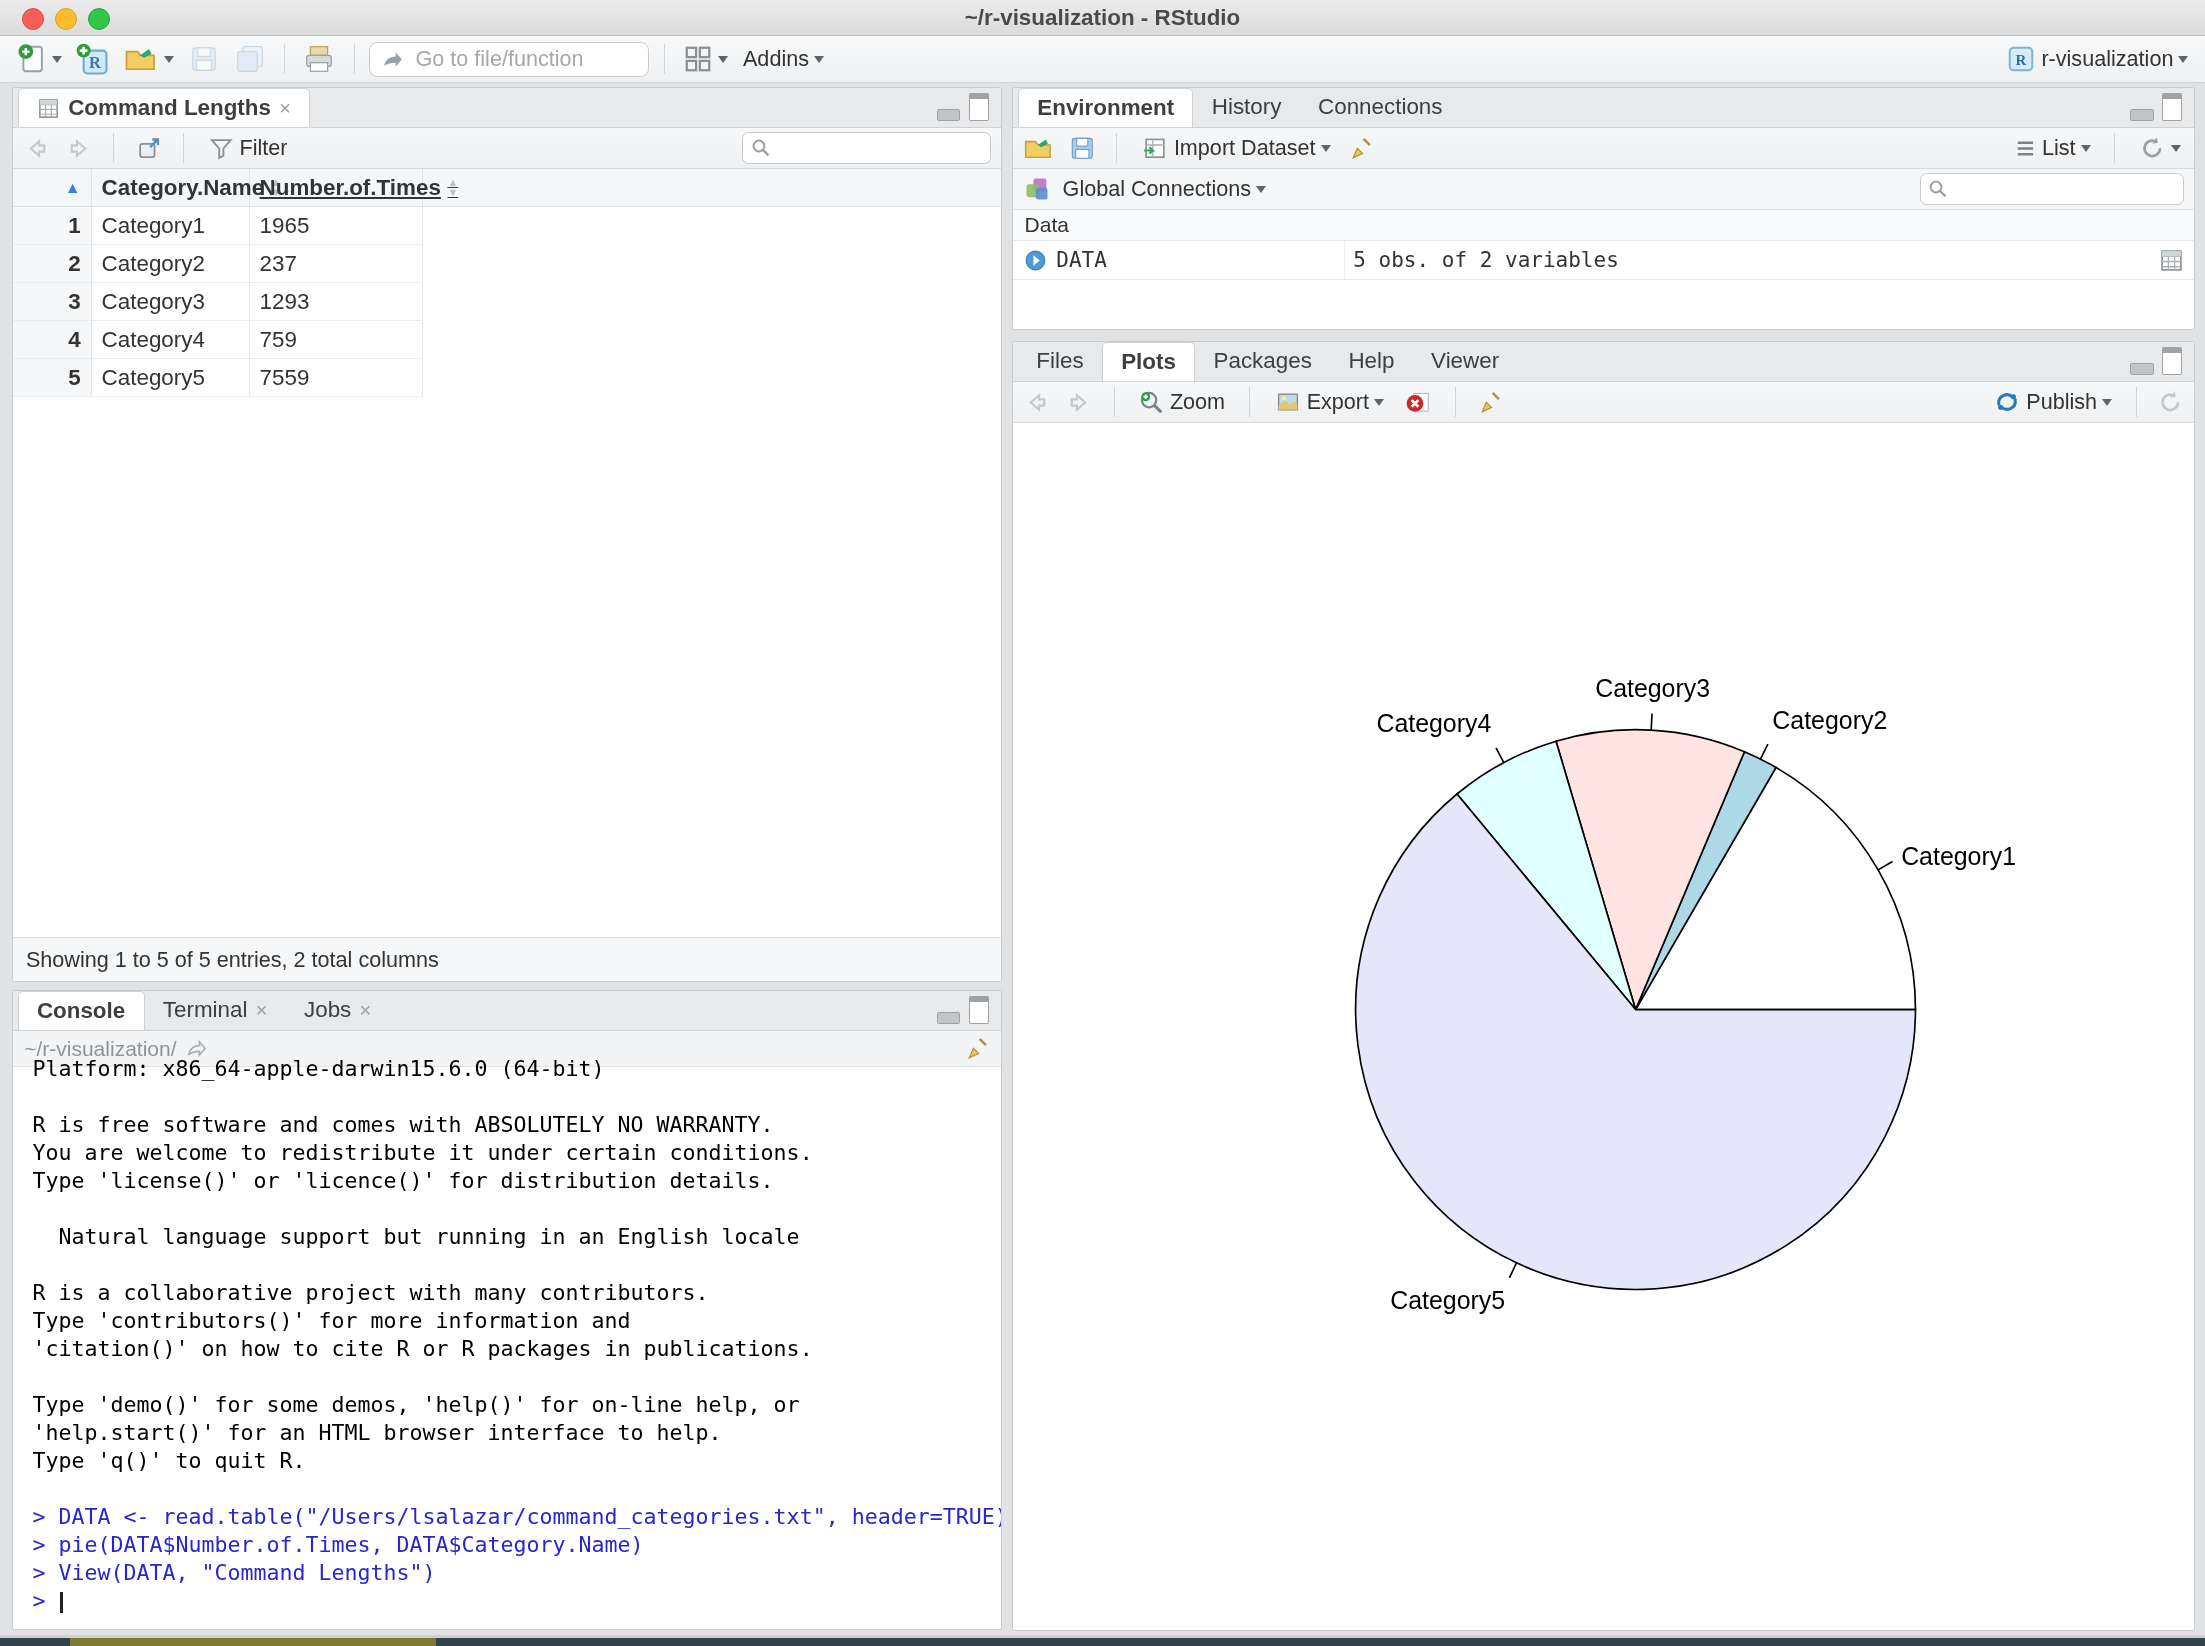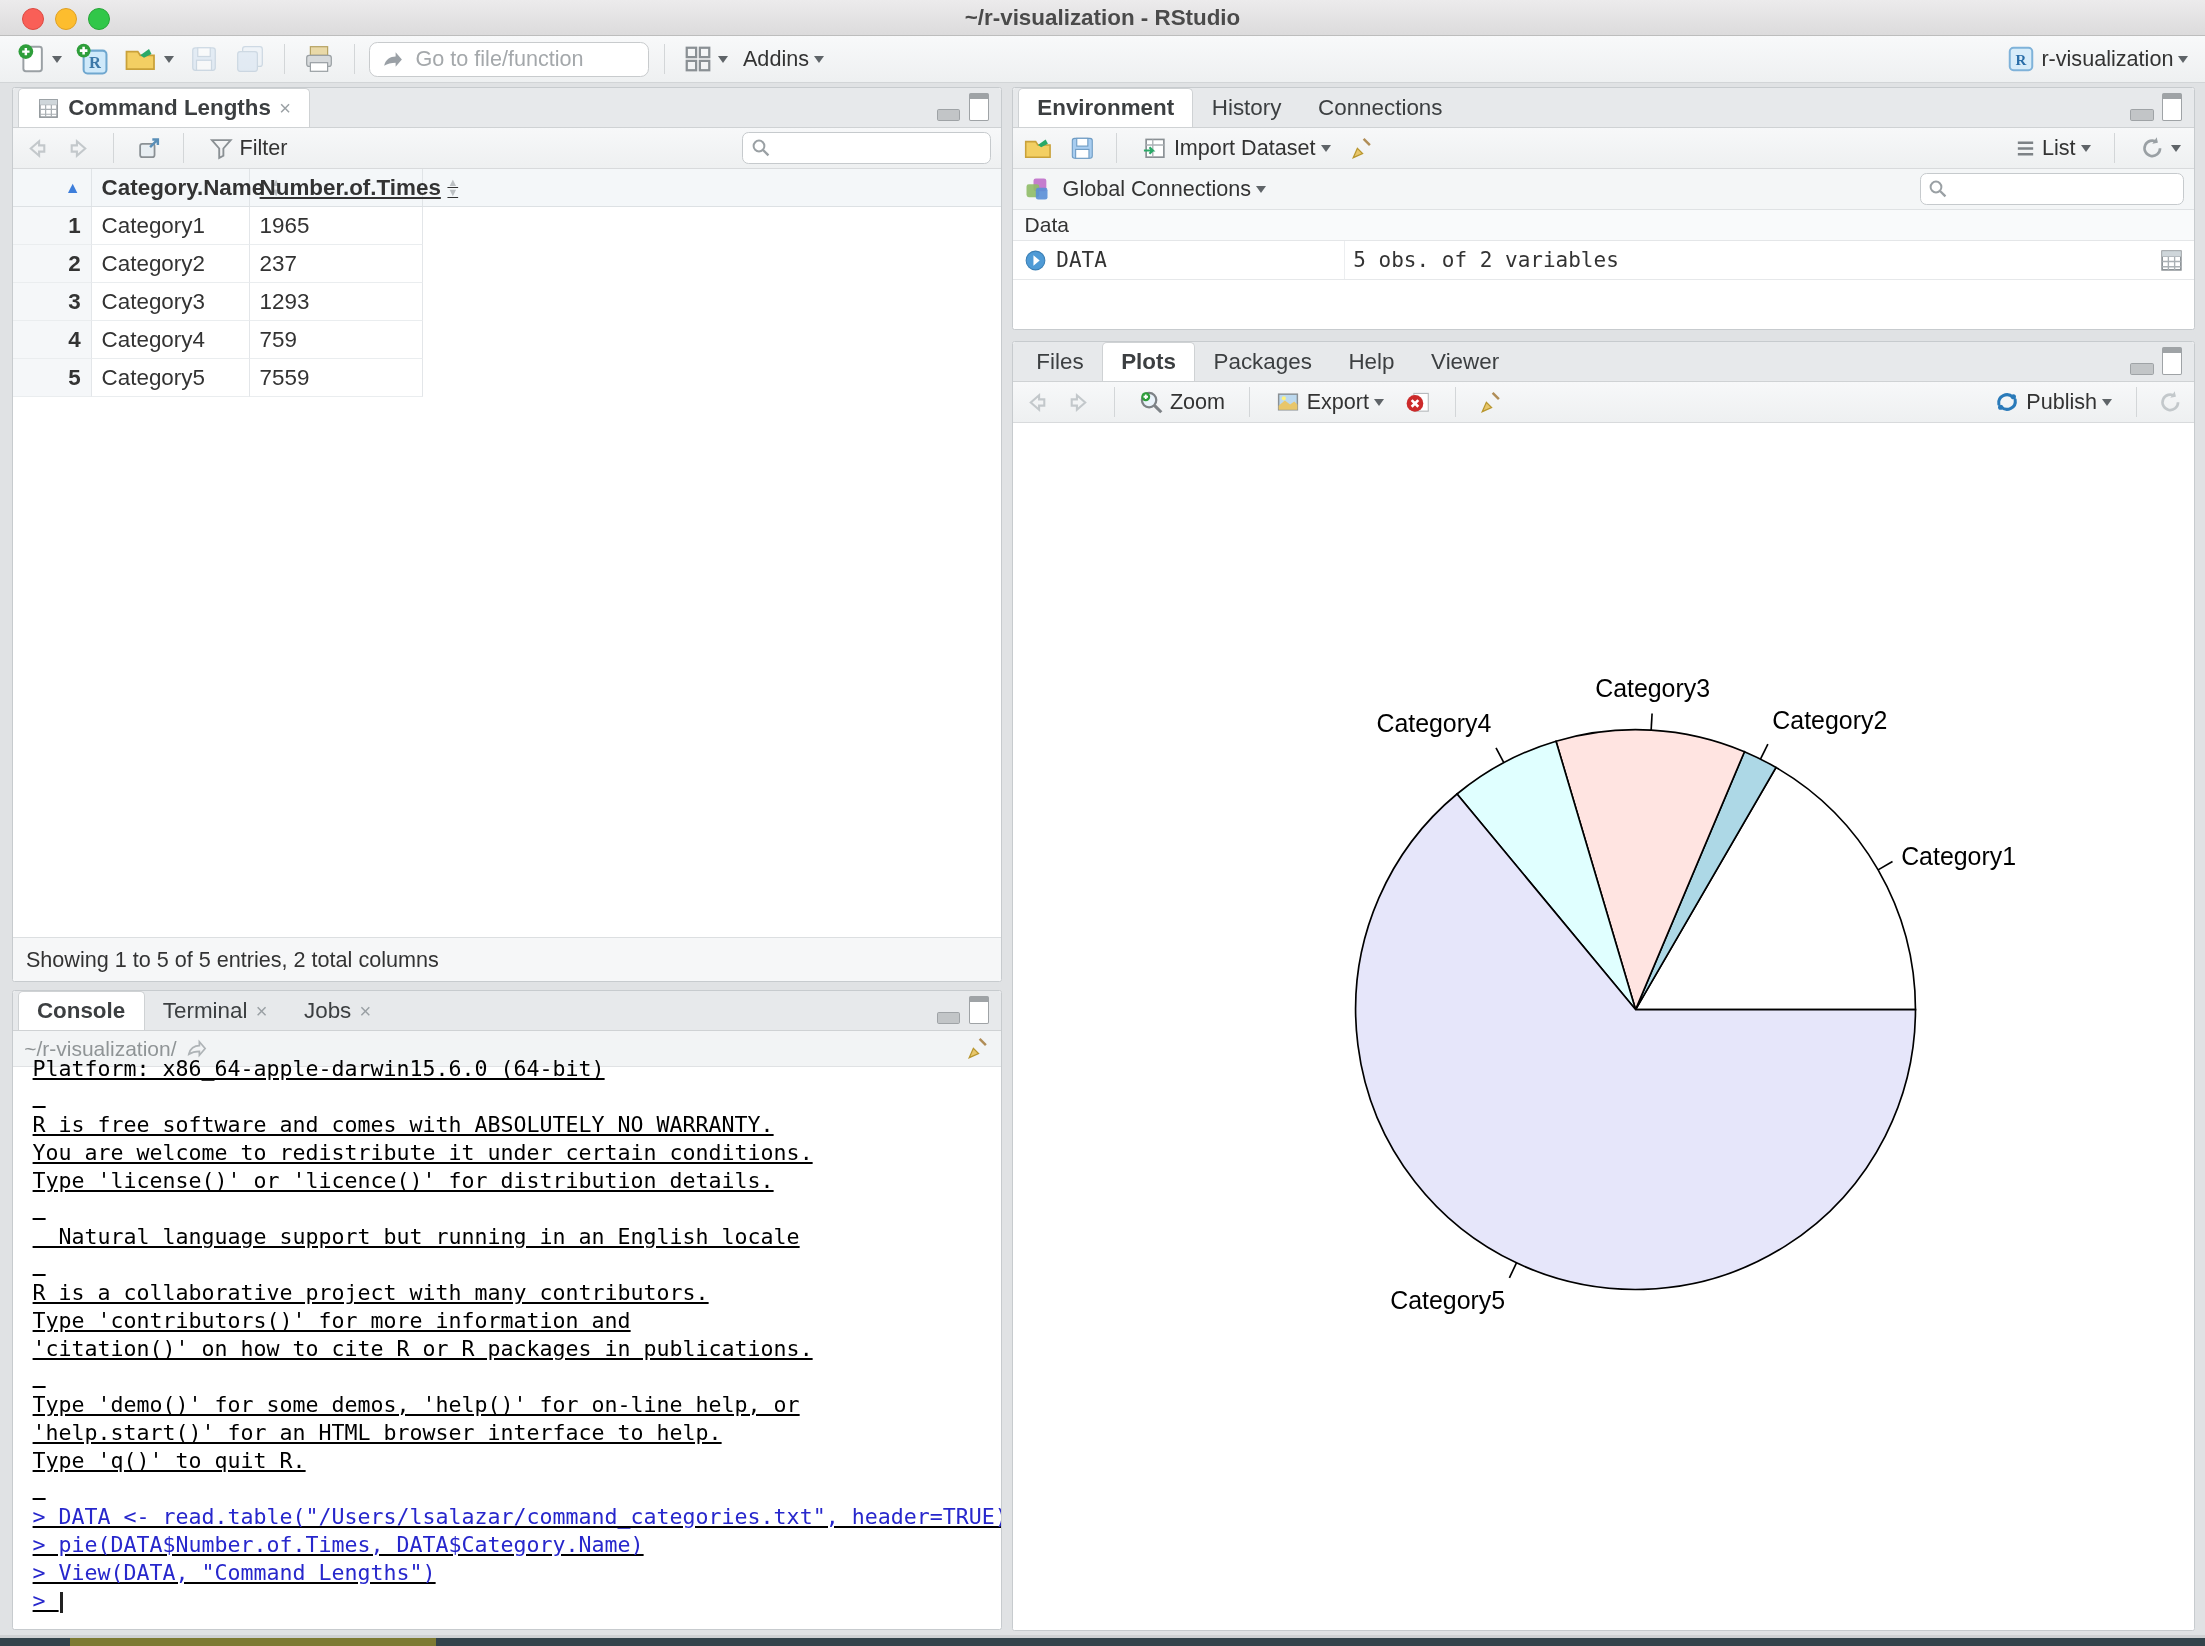--- a/index.html
+++ b/index.html
@@ -28,21 +28,21 @@
                   font-family:"Liberation Sans",sans-serif;}
   .goto-box input::placeholder{color:#a4a8ab;}
   .tlabel{font-size:21.6px;color:#333;}
   .spacer{flex:1;}
   
   .pane{position:absolute;background:#fff;border:0.8px solid #c7cbce;box-sizing:border-box;border-radius:2.5px;}
   #pane-viewer {left:11.6px;  top:87px; width:990px;height:895px;}
   #pane-console{left:11.6px;  top:990px;width:990px;height:640px;}
   #pane-env    {left:1012px;top:87px; width:1183px;height:243px;}
   #pane-plots  {left:1012px;top:341px; width:1183px;height:1290px;}
-  .tabstrip{height:39px;background:#e7e9eb;border-bottom:0.8px solid #cfd2d4;display:flex;align-items:center;
+  .tabstrip{height:39px;background:#e7e9eb;border-bottom:0.8px solid #cfd2d4;display:flex;align-items:flex-start;
             padding-left:5px;position:relative;border-radius:2.5px 2.5px 0 0;}
   .tab{height:38px;line-height:38px;padding:0 18.3px;font-size:22.4px;color:#3c3f41;display:flex;align-items:center;gap:8.3px;}
   .tab.active{background:#fff;border:0.8px solid #cfd2d4;border-bottom:none;border-radius:5px 5px 0 0;font-weight:700;}
   .tab .x{color:#9aa0a4;font-size:20px;font-weight:400;}
   .winbtns{position:absolute;right:11.6px;top:8.3px;display:flex;align-items:flex-end;gap:8.3px;height:25px;}
   .minbtn{width:21.6px;height:10.8px;background:#c2c5c7;border:1.7px solid #9fa3a6;border-radius:1.7px;}
   .maxbtn{width:18.3px;height:21.6px;background:#fff;border:1.7px solid #9fa3a6;border-top:6.6px solid #9fa3a6;border-radius:1.7px;}
   .ptoolbar{height:40px;background:linear-gradient(#f7f8f9,#eef0f1);border-bottom:0.8px solid #d8dadc;
             display:flex;align-items:center;padding:0 10px;gap:14px;}
   .ptoolbar .tlabel{font-size:21.6px;}
@@ -63,21 +63,21 @@
   .cell.num{width:79px;background:#f5f7f9;font-weight:700;justify-content:flex-end;}
   .cell.name{width:158px;}
   .cell.val{width:173px;}
   .statusbar{position:absolute;left:0;right:0;bottom:0;height:43px;background:#f6f7f8;border-top:0.8px solid #dcdfe1;
              line-height:43px;font-size:21.6px;color:#333;padding-left:13.3px;border-radius:0 0 2.5px 2.5px;}
   
   .pathbar{height:35px;background:#f2f4f5;border-bottom:0.8px solid #e0e2e4;display:flex;align-items:center;
            padding:0 11.6px;gap:8.3px;color:#8f9496;font-size:21px;}
   .console-body{position:absolute;top:76px;bottom:0;left:0;right:0;overflow:hidden;
                 font-family:"DejaVu Sans Mono",monospace;font-size:21.6px;line-height:28px;color:#000;
-                padding:0 0 0 20px;margin-top:-11.6px;text-decoration:underline;}
+                padding:0 0 0 20px;margin-top:-11.6px;}
   .line{white-space:pre;min-height:28px;}
   .line.cmd{color:#2727cc;}
   .cursor{display:inline-block;width:2.5px;height:21.6px;background:#222;vertical-align:middle;margin-left:1.7px;}
   
   .envbar{height:40px;background:#f4f6f7;border-bottom:0.8px solid #dfe2e4;display:flex;align-items:center;
           padding:0 10px;gap:8.3px;}
   .env-section{height:30px;background:#f9fafb;border-bottom:0.8px solid #e4e6e8;display:flex;align-items:center;
                padding:0 11.6px;font-size:21px;color:#333;}
   .env-row{height:38px;border-bottom:0.8px solid #e6e8ea;display:flex;align-items:center;font-size:21px;
            font-family:"DejaVu Sans Mono",monospace;}

